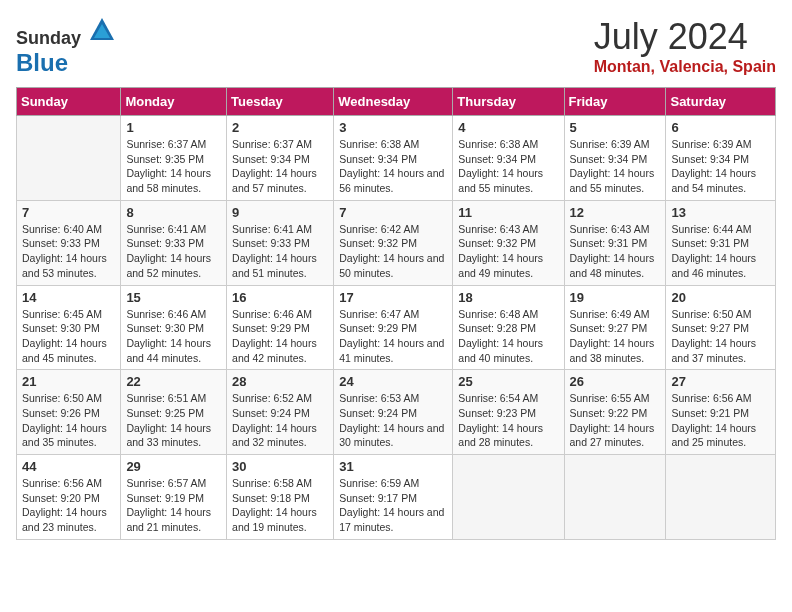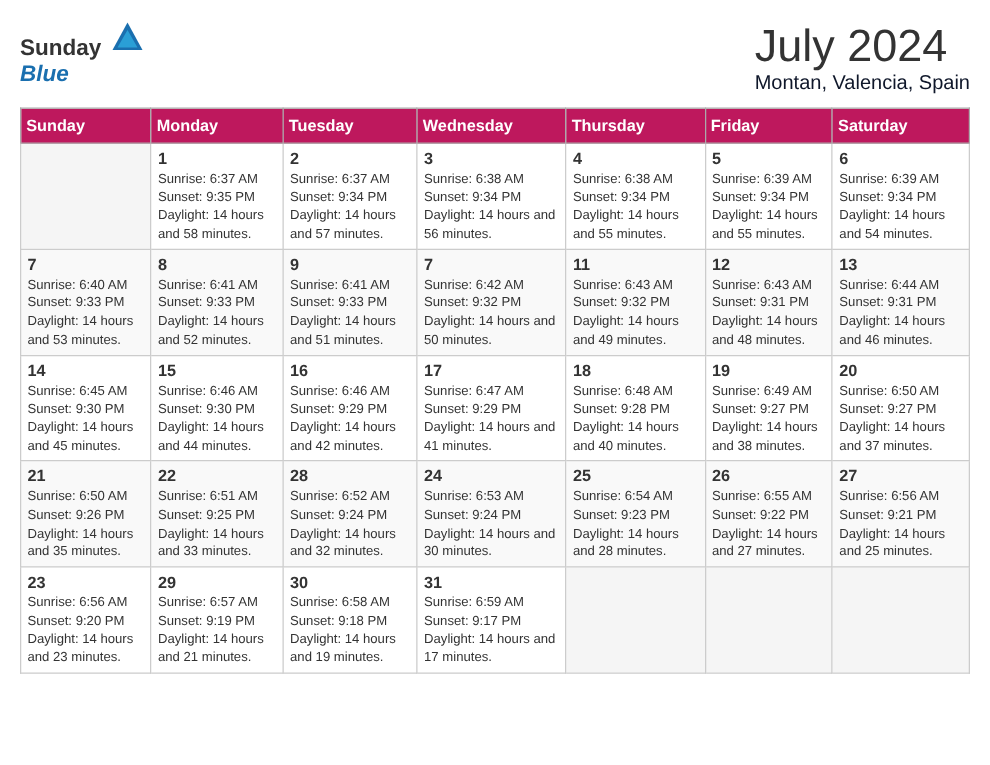--- a/index.html
+++ b/index.html
@@ -19,42 +19,41 @@
     .logo {
       display: flex;
       align-items: center;
     }
     .logo-text-general {
       font-size: 18px;
       font-weight: bold;
       color: #333;
     }
     .logo-text-blue {
-      font-size: 18px;
+      font-size: 24px;
       font-weight: bold;
       color: #1a6faf;
-      font-style: italic;
     }
     .logo-icon {
       width: 28px;
       height: 28px;
       margin-left: 3px;
     }
     .title-block {
       text-align: left;
     }
     .title-block h1 {
       font-size: 36px;
       color: #333;
       font-weight: normal;
     }
     .title-block h2 {
       font-size: 16px;
-      color: #0f172a;
-      font-weight: normal;
+      color: #b91c1c;
+      font-weight: bold;
     }
     table {
       width: 100%;
       border-collapse: collapse;
       font-size: 11px;
     }
     thead tr th {
       background-color: #be185d;
       color: #fff;
       padding: 6px 4px;
@@ -236,21 +235,21 @@
           <span class="day-num">26</span>
           <div class="cell-content">Sunrise: 6:55 AM<br>Sunset: 9:22 PM<br>Daylight: 14 hours and 27 minutes.</div>
         </td>
         <td>
           <span class="day-num">27</span>
           <div class="cell-content">Sunrise: 6:56 AM<br>Sunset: 9:21 PM<br>Daylight: 14 hours and 25 minutes.</div>
         </td>
       </tr>
       <tr>
         <td>
-          <span class="day-num">23</span>
+          <span class="day-num">44</span>
           <div class="cell-content">Sunrise: 6:56 AM<br>Sunset: 9:20 PM<br>Daylight: 14 hours and 23 minutes.</div>
         </td>
         <td>
           <span class="day-num">29</span>
           <div class="cell-content">Sunrise: 6:57 AM<br>Sunset: 9:19 PM<br>Daylight: 14 hours and 21 minutes.</div>
         </td>
         <td>
           <span class="day-num">30</span>
           <div class="cell-content">Sunrise: 6:58 AM<br>Sunset: 9:18 PM<br>Daylight: 14 hours and 19 minutes.</div>
         </td>

